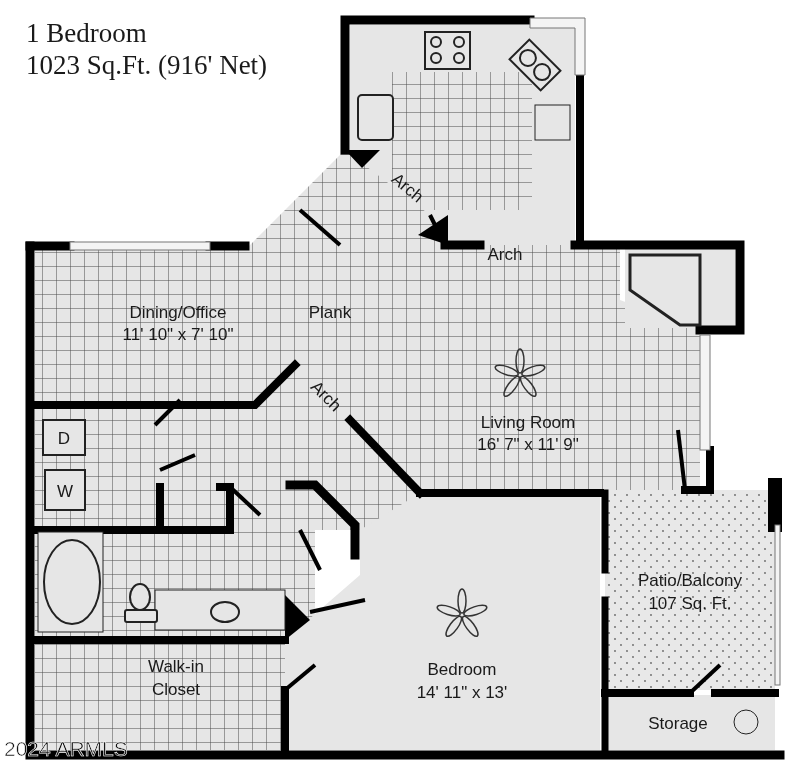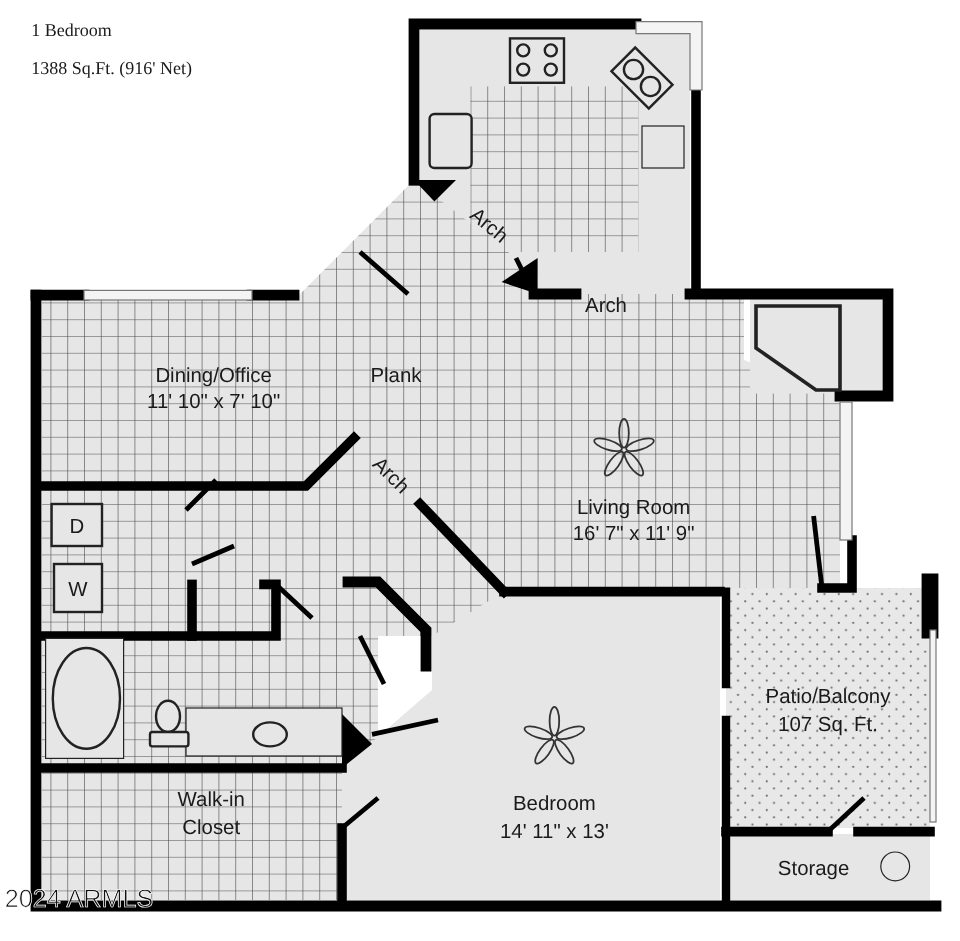--- a/index.html
+++ b/index.html
@@ -1,26 +1,26 @@
 <!DOCTYPE html>
 <html><head>
 <meta charset="utf-8">
 <style>
   html, body { margin:0; padding:0; background:#ffffff; }
   body { width:800px; height:784px; position:relative; overflow:hidden; font-family:"Liberation Sans", sans-serif; }
-  .hdr { position:absolute; left:26px; font-family:"Liberation Serif", serif; font-size:15px; color:#1a1a1a; }
+  .hdr { position:absolute; left:26px; font-family:"Liberation Serif", serif; font-size:27px; color:#1a1a1a; }
   svg { position:absolute; left:0; top:0; }
   .lbl { font-family:"Liberation Sans", sans-serif; font-size:17px; fill:#1a1a1a; text-anchor:middle; }
   .copy { font-family:"Liberation Sans", sans-serif; font-size:21px; fill:#111; stroke:#fff; stroke-width:0.6px; }
 </style>
 </head>
 <body>
 
 <div class="hdr" style="top:18px;">1 Bedroom</div>
-<div class="hdr" style="top:50px;">1388 Sq.Ft. (916' Net)</div>
+<div class="hdr" style="top:50px;">1023 Sq.Ft. (916' Net)</div>
 
 <svg width="800" height="784" viewBox="0 0 800 784">
   <defs>
     <pattern id="tile" width="14" height="14" patternUnits="userSpaceOnUse">
       <rect width="14" height="14" fill="#e6e6e6"></rect>
       <path d="M0 0 H14 M0 0 V14" stroke="#4a4a4a" stroke-width="1"></path>
     </pattern>
     <pattern id="dots" width="12" height="12" patternUnits="userSpaceOnUse">
       <rect width="12" height="12" fill="#e8e8e8"></rect>
       <circle cx="3" cy="3" r="0.9" fill="#666"></circle>

